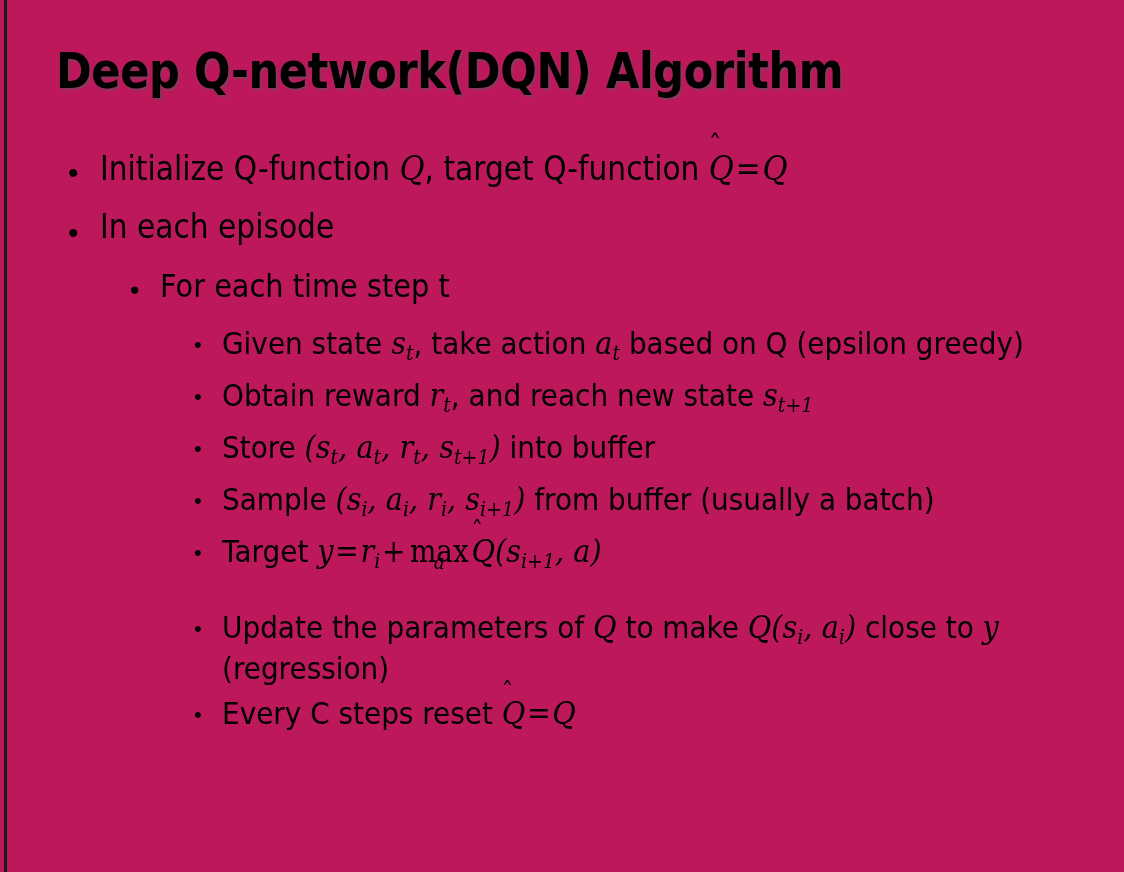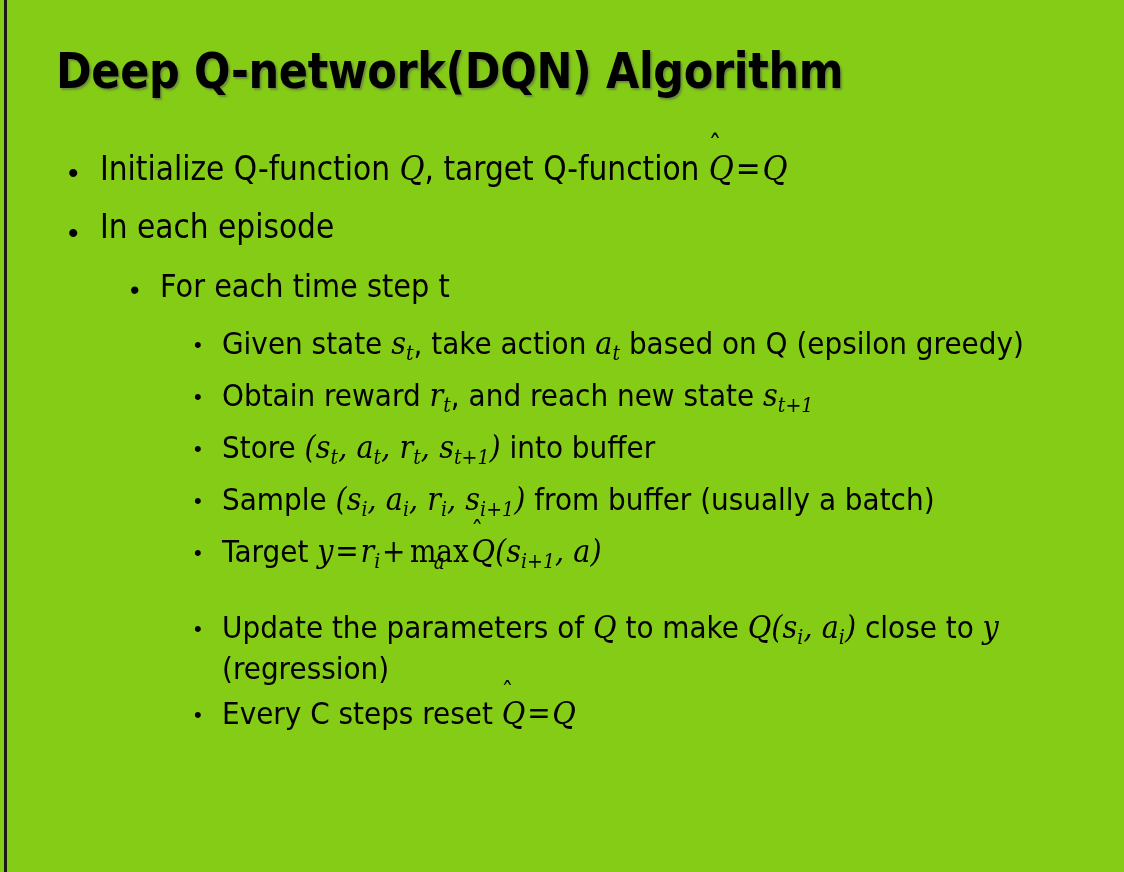--- a/index.html
+++ b/index.html
@@ -10,21 +10,21 @@
   }
   body {
     font-family: "Liberation Sans", sans-serif;
     color: #000000;
   }
 
   .slide {
     position: relative;
     width: 1124px;
     height: 872px;
-    background: #84cc16;
+    background: #be185d;
     overflow: hidden;
     box-sizing: border-box;
   }
 
   
   .slide-left-rule {
     position: absolute;
     left: 4px;
     top: 0px;
     width: 3px;

